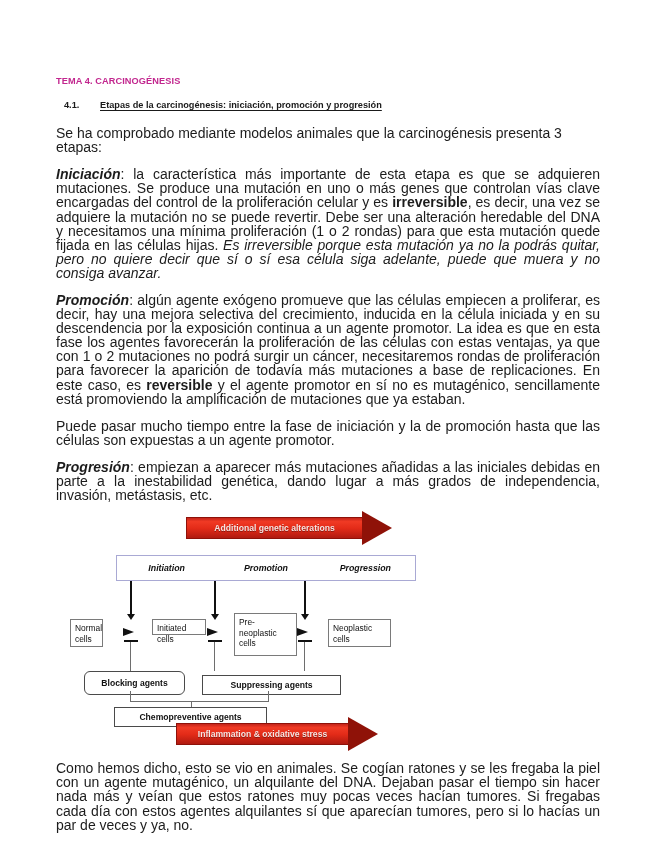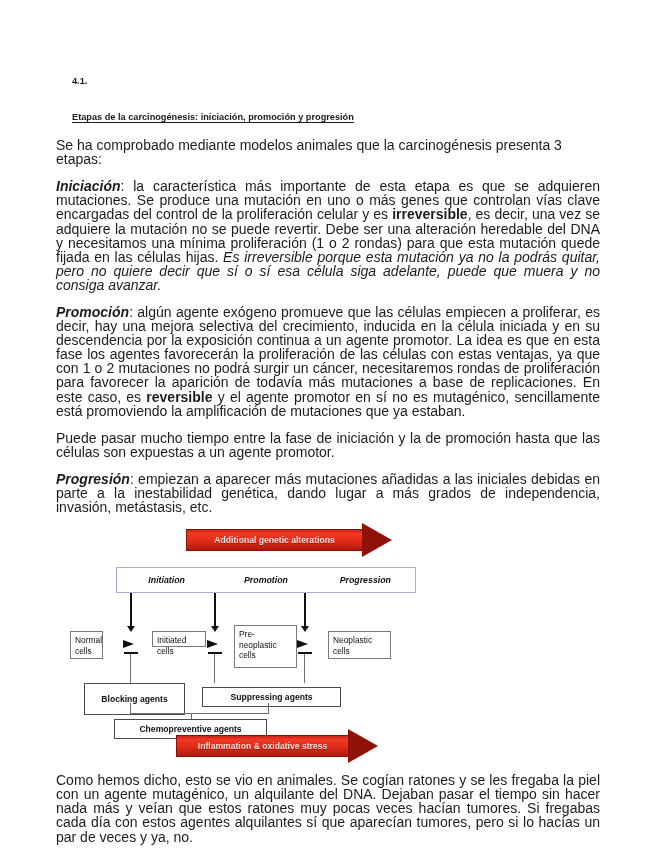--- a/index.html
+++ b/index.html
@@ -35,24 +35,23 @@
     font-weight: bold;
     color: #c2268e;
     letter-spacing: 0.1px;
     margin: 0 0 13px 0;
     line-height: 1.2;
   }
   .sub-heading {
     font-size: 9.2px;
     font-weight: bold;
     color: #1a1a1a;
-    margin: 0 0 15px 16px;
+    margin: 0 0 15px 8px;
     display: flex;
     line-height: 1.2;
-    flex-direction: column;
   }
   .sub-heading .sh-num {
     width: 36px;
     flex: 0 0 36px;
   }
   .sub-heading .sh-text {
     text-decoration: underline;
     text-underline-offset: 2px;
   }
 
@@ -167,21 +166,21 @@
     box-sizing: border-box;
     background: #fff;
     font-size: 8.6px;
     font-weight: bold;
     color: #111;
     display: flex;
     align-items: center;
     justify-content: center;
     text-align: center;
   }
-  #box-blocking    { left: 28px;  top: 156px; width: 101px; height: 32px; }
+  #box-blocking    { left: 28px;  top: 156px; width: 101px; height: 24px; border-radius: 6px; }
   #box-suppressing { left: 146px; top: 142px; width: 139px; height: 20px; margin-top: 18px; }
   #box-chemo       { left: 58px;  top: 192px; width: 153px; height: 20px; }
 
   
   .vline {
     position: absolute;
     width: 2px;
     background: #111;
   }
   .varrow {
@@ -223,20 +222,21 @@
     left: 0; top: 0;
     width: 544px; height: 232px;
   }
 </style>
 </head>
 <body>
 
 <div class="page">
   <div class="content">
 
+    <h1 class="doc-title">TEMA 4. CARCINOGÉNESIS</h1>
 
     <div class="sub-heading">
       <span class="sh-num">4.1.</span>
       <span class="sh-text">Etapas de la carcinogénesis: iniciación, promoción y progresión</span>
     </div>
 
     <p class="para nojust">Se ha comprobado mediante modelos animales que la carcinogénesis presenta 3 etapas:</p>
 
     <p class="para"><span class="lead">Iniciación</span><span>: la característica más importante de esta etapa es que se adquieren mutaciones. Se produce una mutación en uno o más genes que controlan vías clave encargadas del control de la proliferación celular y es </span><span class="b">irreversible</span><span>, es decir, una vez se adquiere la mutación no se puede revertir. Debe ser una alteración heredable del DNA y necesitamos una mínima proliferación (1 o 2 rondas) para que esta mutación quede fijada en las células hijas. </span><span class="i">Es irreversible porque esta mutación ya no la podrás quitar, pero no quiere decir que sí o sí esa célula siga adelante, puede que muera y no consiga avanzar.</span></p>
 

